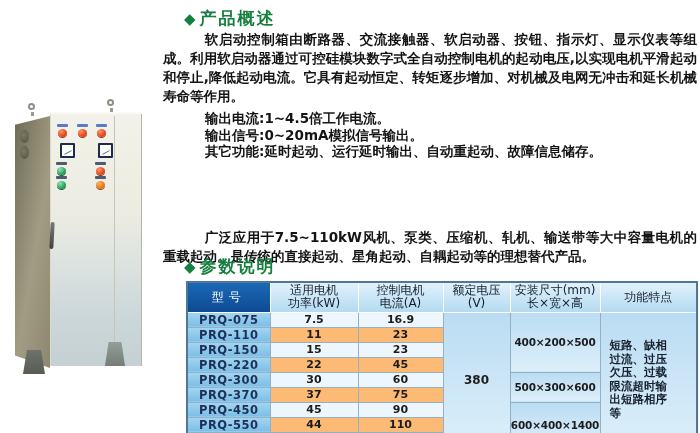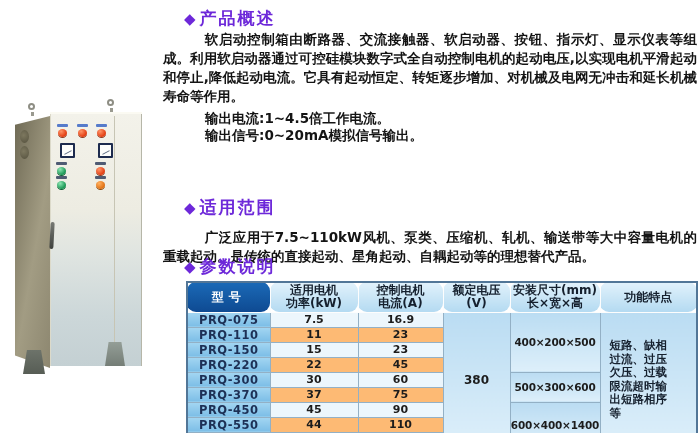--- a/index.html
+++ b/index.html
@@ -42,42 +42,42 @@
     background:linear-gradient(180deg,#777a74,#3f423e); border-radius:2px; transform:rotate(3deg); }
   .foot { position:absolute; clip-path:polygon(18% 0,82% 0,100% 100%,0 100%); }
   .foot.l { left:17px; top:262px; width:22px; height:24px;
     background:linear-gradient(180deg,#6d736a,#575d55); }
   .foot.r { left:99px; top:254px; width:20px; height:24px;
     background:linear-gradient(180deg,#949e97,#747d76); }
 
   
   .content { position:absolute; left:163px; top:0; width:534px; height:433px; }
   .sec-h { position:absolute; left:0; font-size:17px; font-weight:bold;
-    letter-spacing:2px; color:#6d28d9; white-space:nowrap; }
+    letter-spacing:2px; color:#15803d; white-space:nowrap; }
   .sec-h .bullet { display:inline-block; padding-left:21px; padding-right:4px;
     letter-spacing:0; font-size:15px; }
   .para { position:absolute; left:0; width:534px; font-size:13.5px; font-weight:bold;
     line-height:19px; text-align:justify; text-indent:3.1em; color:#141414; }
   .specs { position:absolute; left:0; width:534px; }
   .spec-line { font-size:13.5px; font-weight:bold; line-height:16.5px;
     padding-left:42px; color:#141414; }
   #h1 { top:7px; }  #p1 { top:30px; }  .specs { top:110px; }
   #h2 { top:196px; } #p2 { top:228px; } #h3 { top:255px; }
 
   
   .spec-table { position:absolute; left:23px; top:281px; width:510px;
     border-collapse:collapse; table-layout:fixed;
     border:2px solid #527697; }
   .spec-table th, .spec-table td { border:1px solid #93b0c5; text-align:center;
     vertical-align:middle; overflow:hidden; }
   .spec-table thead tr { height:30px; }
   .spec-table tbody tr { height:12px; }
-  .spec-table th { font-size:12px; font-weight:bold; line-height:13px;
+  .spec-table th { font-size:12px; font-weight:normal; line-height:13px;
     white-space:pre-line; background:linear-gradient(180deg,#e0f1fb,#b4daf1);
-    color:#15202e; border-color:#fdfdfd; border-top-color:#93b0c5;border-radius:9px; }
+    color:#15202e; border-color:#fdfdfd; border-top-color:#93b0c5; }
   .spec-table th.model-h { background:linear-gradient(180deg,#1b69b6,#0e4a92);
     color:#ffffff; letter-spacing:5px; }
   .spec-table td { font-size:11px; font-weight:bold; color:#1c1c1c; padding:0; }
   .spec-table td.model { background:linear-gradient(180deg,#a3d6f2,#7cbde6);
     color:#1d3055; font-size:11.5px; letter-spacing:.5px; }
   .spec-table tr.even td.num { background:#ecf6fc;margin-top:24px; }
   .spec-table tr.odd  td.num { background:#fdba74;margin-left:24px; }
   .spec-table td.merged { background:linear-gradient(180deg,#badcf2,#ddeffa); }
   .spec-table td.volt { font-size:12px; }
   .spec-table td.dim { font-size:10.5px; letter-spacing:-0.2px; }
@@ -125,23 +125,23 @@
 
   <div class="content">
 
     <div class="sec-h" id="h1"><span class="bullet">◆</span><span>产品概述</span></div>
 
     <p class="para" id="p1">软启动控制箱由断路器、交流接触器、软启动器、按钮、指示灯、显示仪表等组成。利用软启动器通过可控硅模块数字式全自动控制电机的起动电压,以实现电机平滑起动和停止,降低起动电流。它具有起动恒定、转矩逐步增加、对机械及电网无冲击和延长机械寿命等作用。</p>
 
     <div class="specs">
       <div class="spec-line"><span>输出电流:</span><span>1~4.5倍工作电流。</span></div>
       <div class="spec-line"><span>输出信号:</span><span>0~20mA模拟信号输出。</span></div>
+      <div class="spec-line"><span>其它功能:</span><span>延时起动、运行延时输出、自动重起动、故障信息储存。</span></div>
     </div>
 
-    <div class="sec-h" id="h2"><span class="bullet">◆</span><span>适用范围</span></div>
 
     <p class="para" id="p2">广泛应用于7.5~110kW风机、泵类、压缩机、轧机、输送带等大中容量电机的重载起动。是传统的直接起动、星角起动、自耦起动等的理想替代产品。</p>
 
     <div class="sec-h" id="h3"><span class="bullet">◆</span><span>参数说明</span></div>
 
     <table class="spec-table">
       <colgroup>
         <col style="width:83px">
           <col style="width:88px">
           <col style="width:85px">

